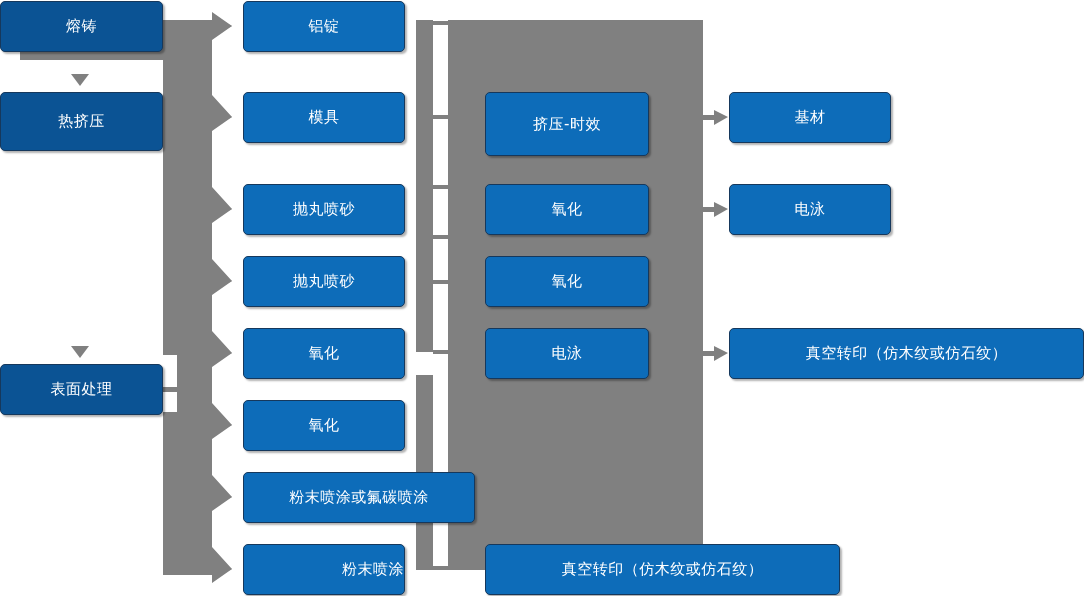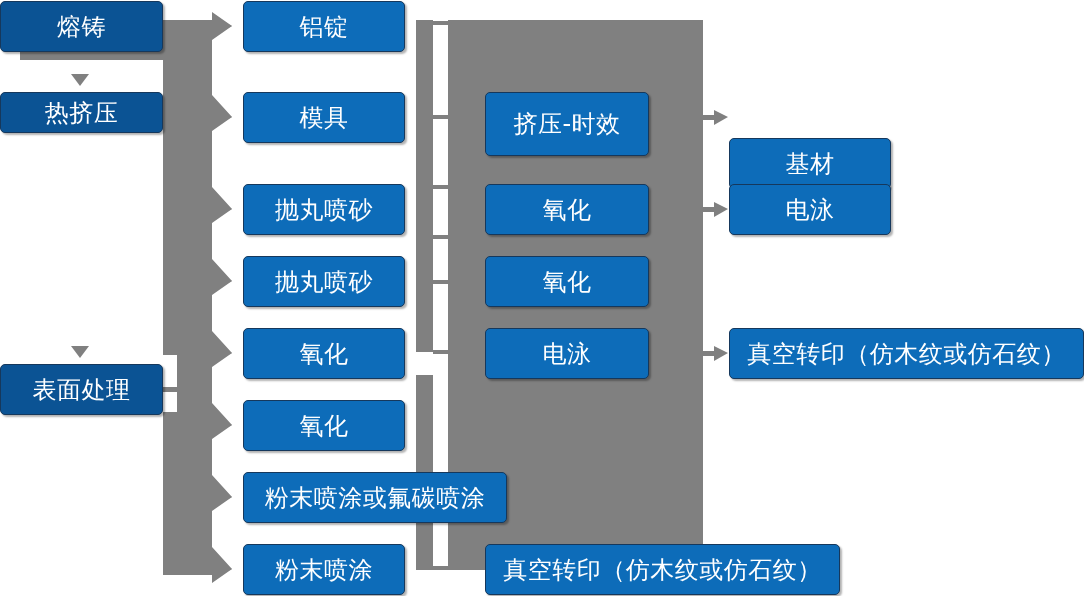--- a/index.html
+++ b/index.html
@@ -13,21 +13,21 @@
   #bands{position:absolute;left:0;top:0;width:1084px;height:596px;}
 
   
   .box{
     position:absolute;
     box-sizing:border-box;
     display:flex;align-items:center;justify-content:center;
     color:#ffffff;
     border:1px solid #16385c;
     border-radius:5px;
-    font-size:24px;
+    font-size:15px;
     line-height:1;
     letter-spacing:.5px;
     white-space:nowrap;
     box-shadow:2px 2px 2px rgba(0,0,0,.30);
     z-index:5;
   }
   .box.stage{background:#0B5394;}            
   .box.mid,.box.proc,.box.out{background:#0D6CB9;} 
 
   .box span{pointer-events:none;}
@@ -110,21 +110,21 @@
       <polygon points="714,202 728,209 714,217" fill="#808080"></polygon>
 
       <rect x="703" y="351" width="14" height="5" fill="#808080"></rect>
       <polygon points="714,346 728,353 714,361" fill="#808080"></polygon>
     </g>
   </svg>
 
   <div class="box stage" style="left:0px;top:1px;width:163px;height:51px;">
     <span>熔铸</span>
   </div>
-  <div class="box stage" style="left:0px;top:92px;width:163px;height:41px;">
+  <div class="box stage" style="left:0px;top:92px;width:163px;height:59px;">
     <span>热挤压</span>
   </div>
   <div class="box stage" style="left:0px;top:364px;width:163px;height:51px;">
     <span>表面处理</span>
   </div>
 
   <div class="box mid" style="left:243px;top:1px;width:162px;height:51px;">
     <span>铝锭</span>
   </div>
   <div class="box mid" style="left:243px;top:92px;width:162px;height:51px;">
@@ -135,44 +135,44 @@
   </div>
   <div class="box mid" style="left:243px;top:256px;width:162px;height:51px;">
     <span>抛丸喷砂</span>
   </div>
   <div class="box mid" style="left:243px;top:328px;width:162px;height:51px;">
     <span>氧化</span>
   </div>
   <div class="box mid" style="left:243px;top:400px;width:162px;height:51px;">
     <span>氧化</span>
   </div>
-  <div class="box mid" style="left:243px;top:472px;width:264px;height:51px;">
+  <div class="box mid" style="left:243px;top:472px;width:232px;height:51px;">
     <span>粉末喷涂或氟碳喷涂</span>
   </div>
-  <div class="box mid" style="left:243px;top:544px;width:162px;height:51px;">
+  <div class="box mid" style="left:243px;top:544px;width:162px;height:51px;justify-content:flex-end;">
     <span>粉末喷涂</span>
   </div>
 
   <div class="box proc" style="left:485px;top:92px;width:164px;height:64px;">
     <span>挤压-时效</span>
   </div>
   <div class="box proc" style="left:485px;top:184px;width:164px;height:51px;">
     <span>氧化</span>
   </div>
   <div class="box proc" style="left:485px;top:256px;width:164px;height:51px;">
     <span>氧化</span>
   </div>
   <div class="box proc" style="left:485px;top:328px;width:164px;height:51px;">
     <span>电泳</span>
   </div>
   <div class="box proc" style="left:485px;top:544px;width:355px;height:51px;">
     <span>真空转印（仿木纹或仿石纹）</span>
   </div>
 
-  <div class="box out" style="left:729px;top:92px;width:162px;height:51px;margin-top:46px;">
+  <div class="box out" style="left:729px;top:92px;width:162px;height:51px;">
     <span>基材</span>
   </div>
   <div class="box out" style="left:729px;top:184px;width:162px;height:51px;">
     <span>电泳</span>
   </div>
   <div class="box out" style="left:729px;top:328px;width:355px;height:51px;">
     <span>真空转印（仿木纹或仿石纹）</span>
   </div>
 
 </div>

